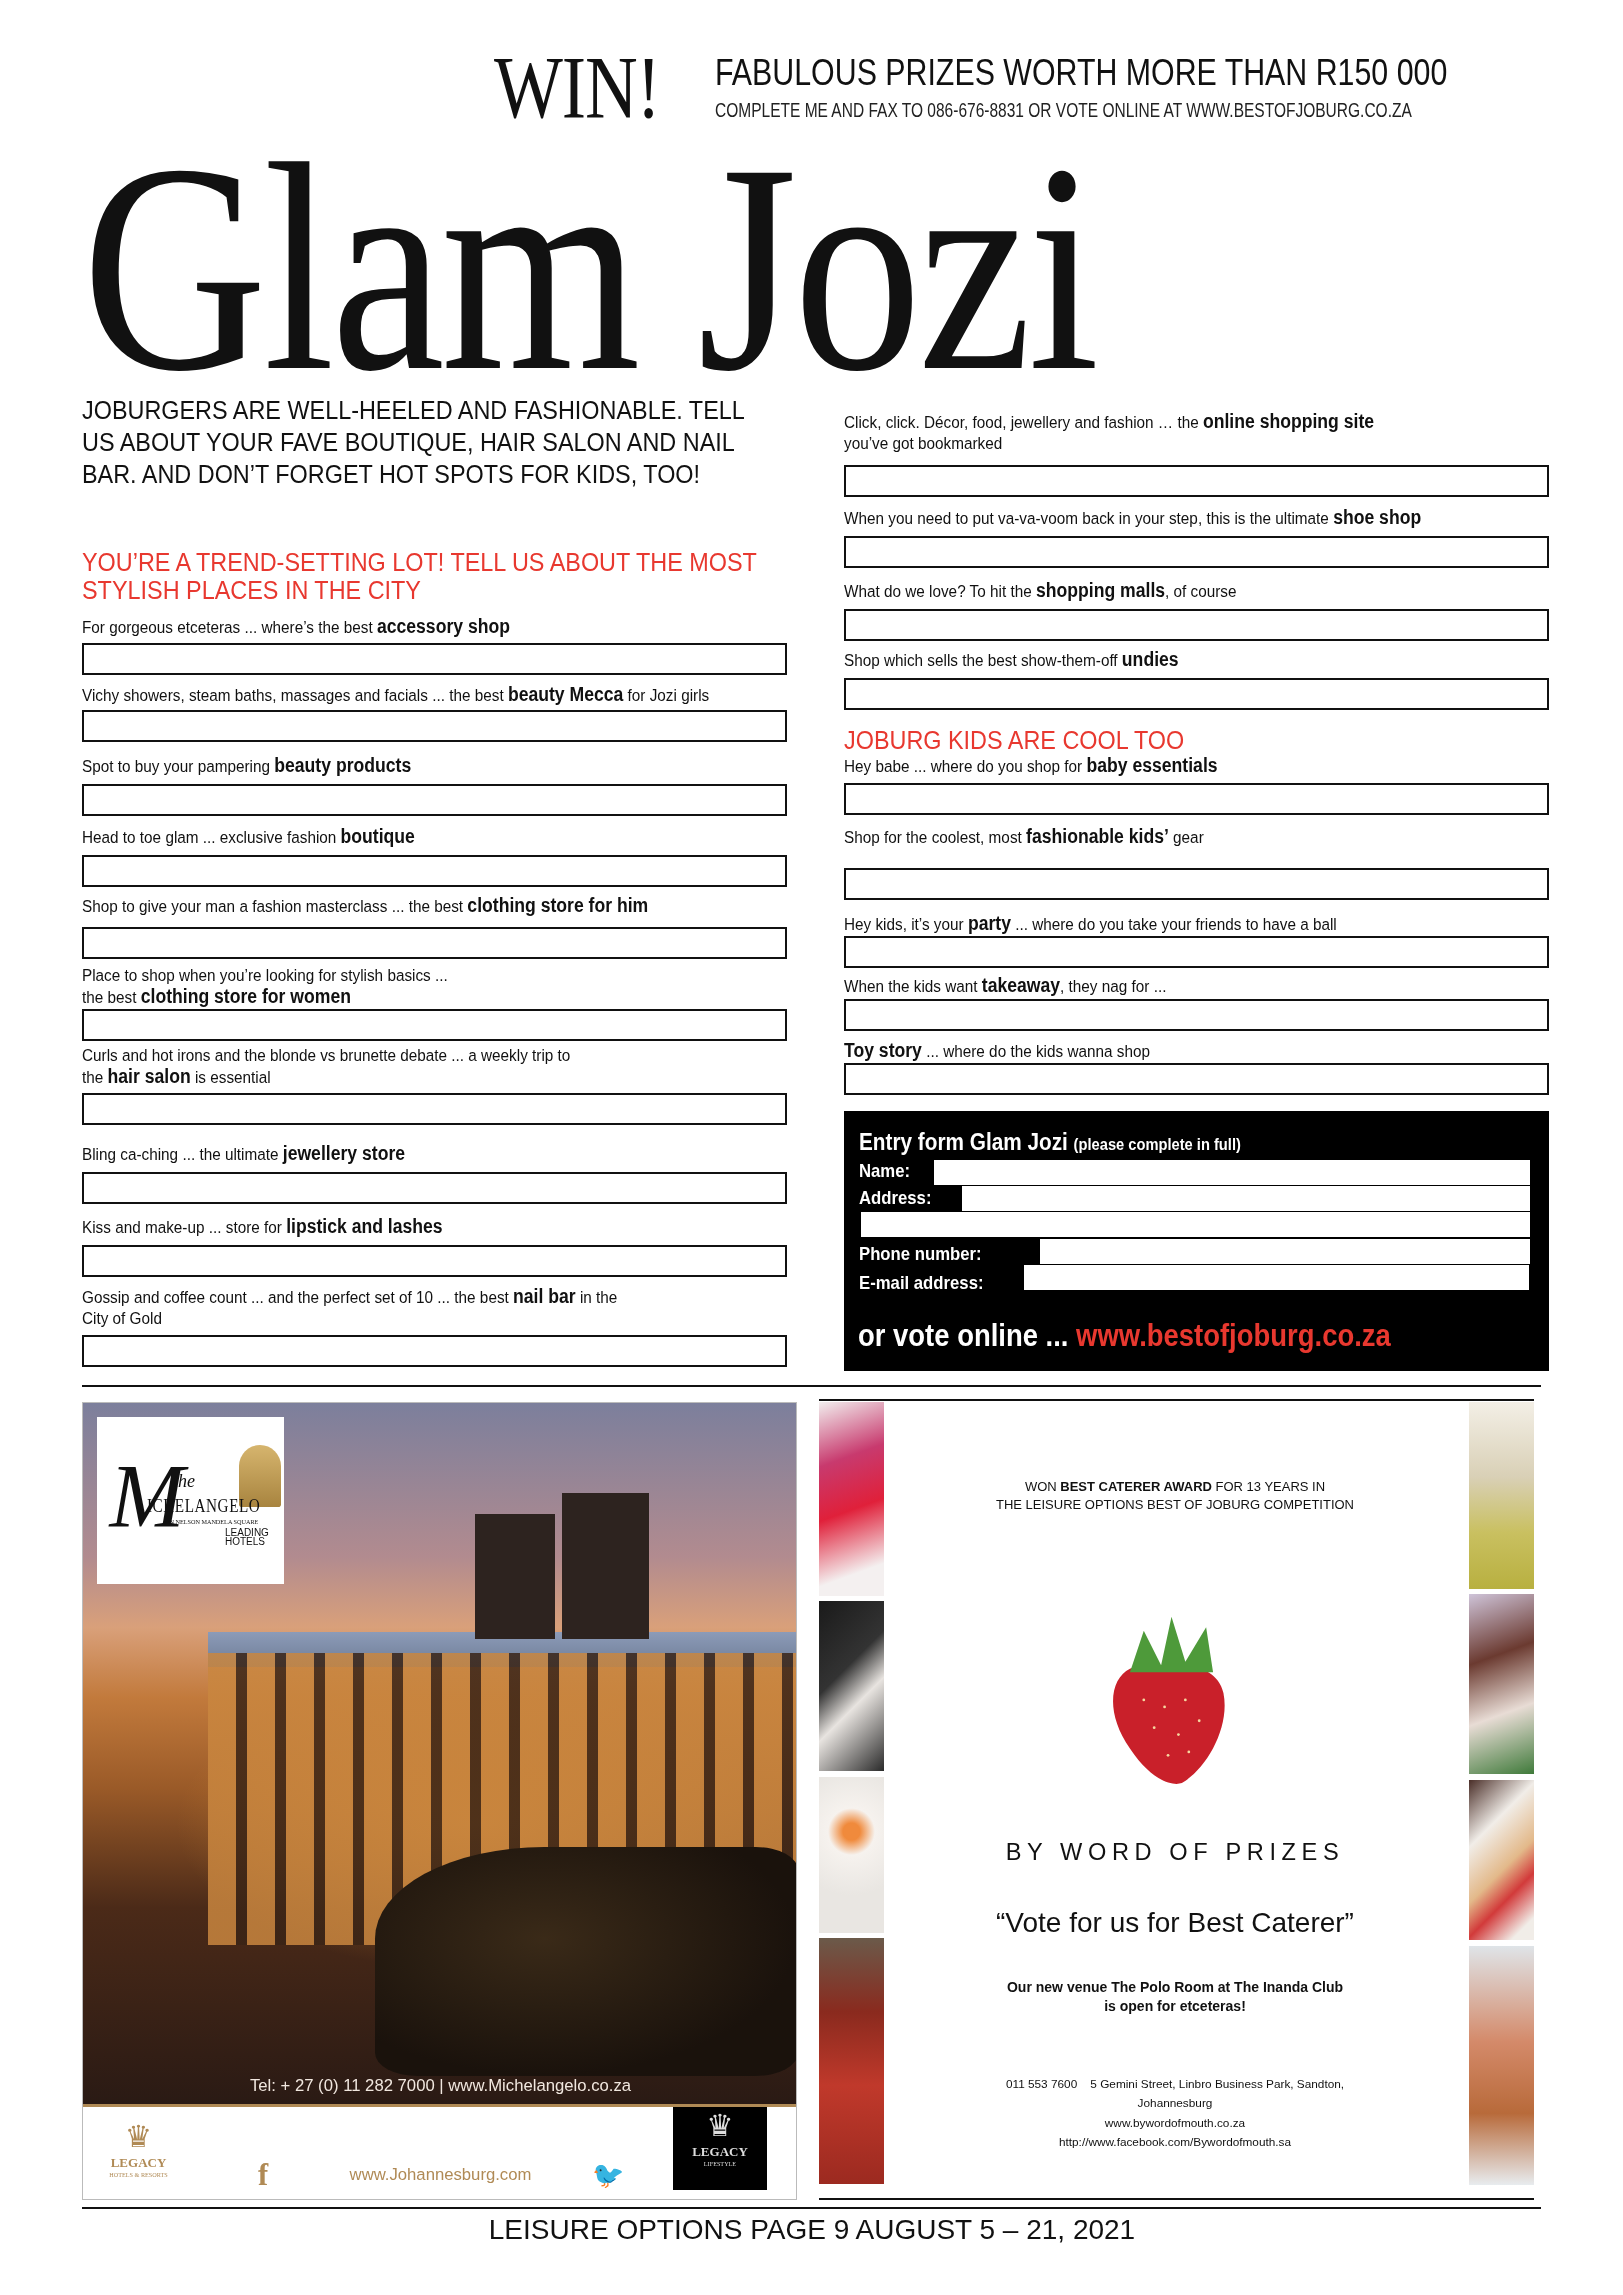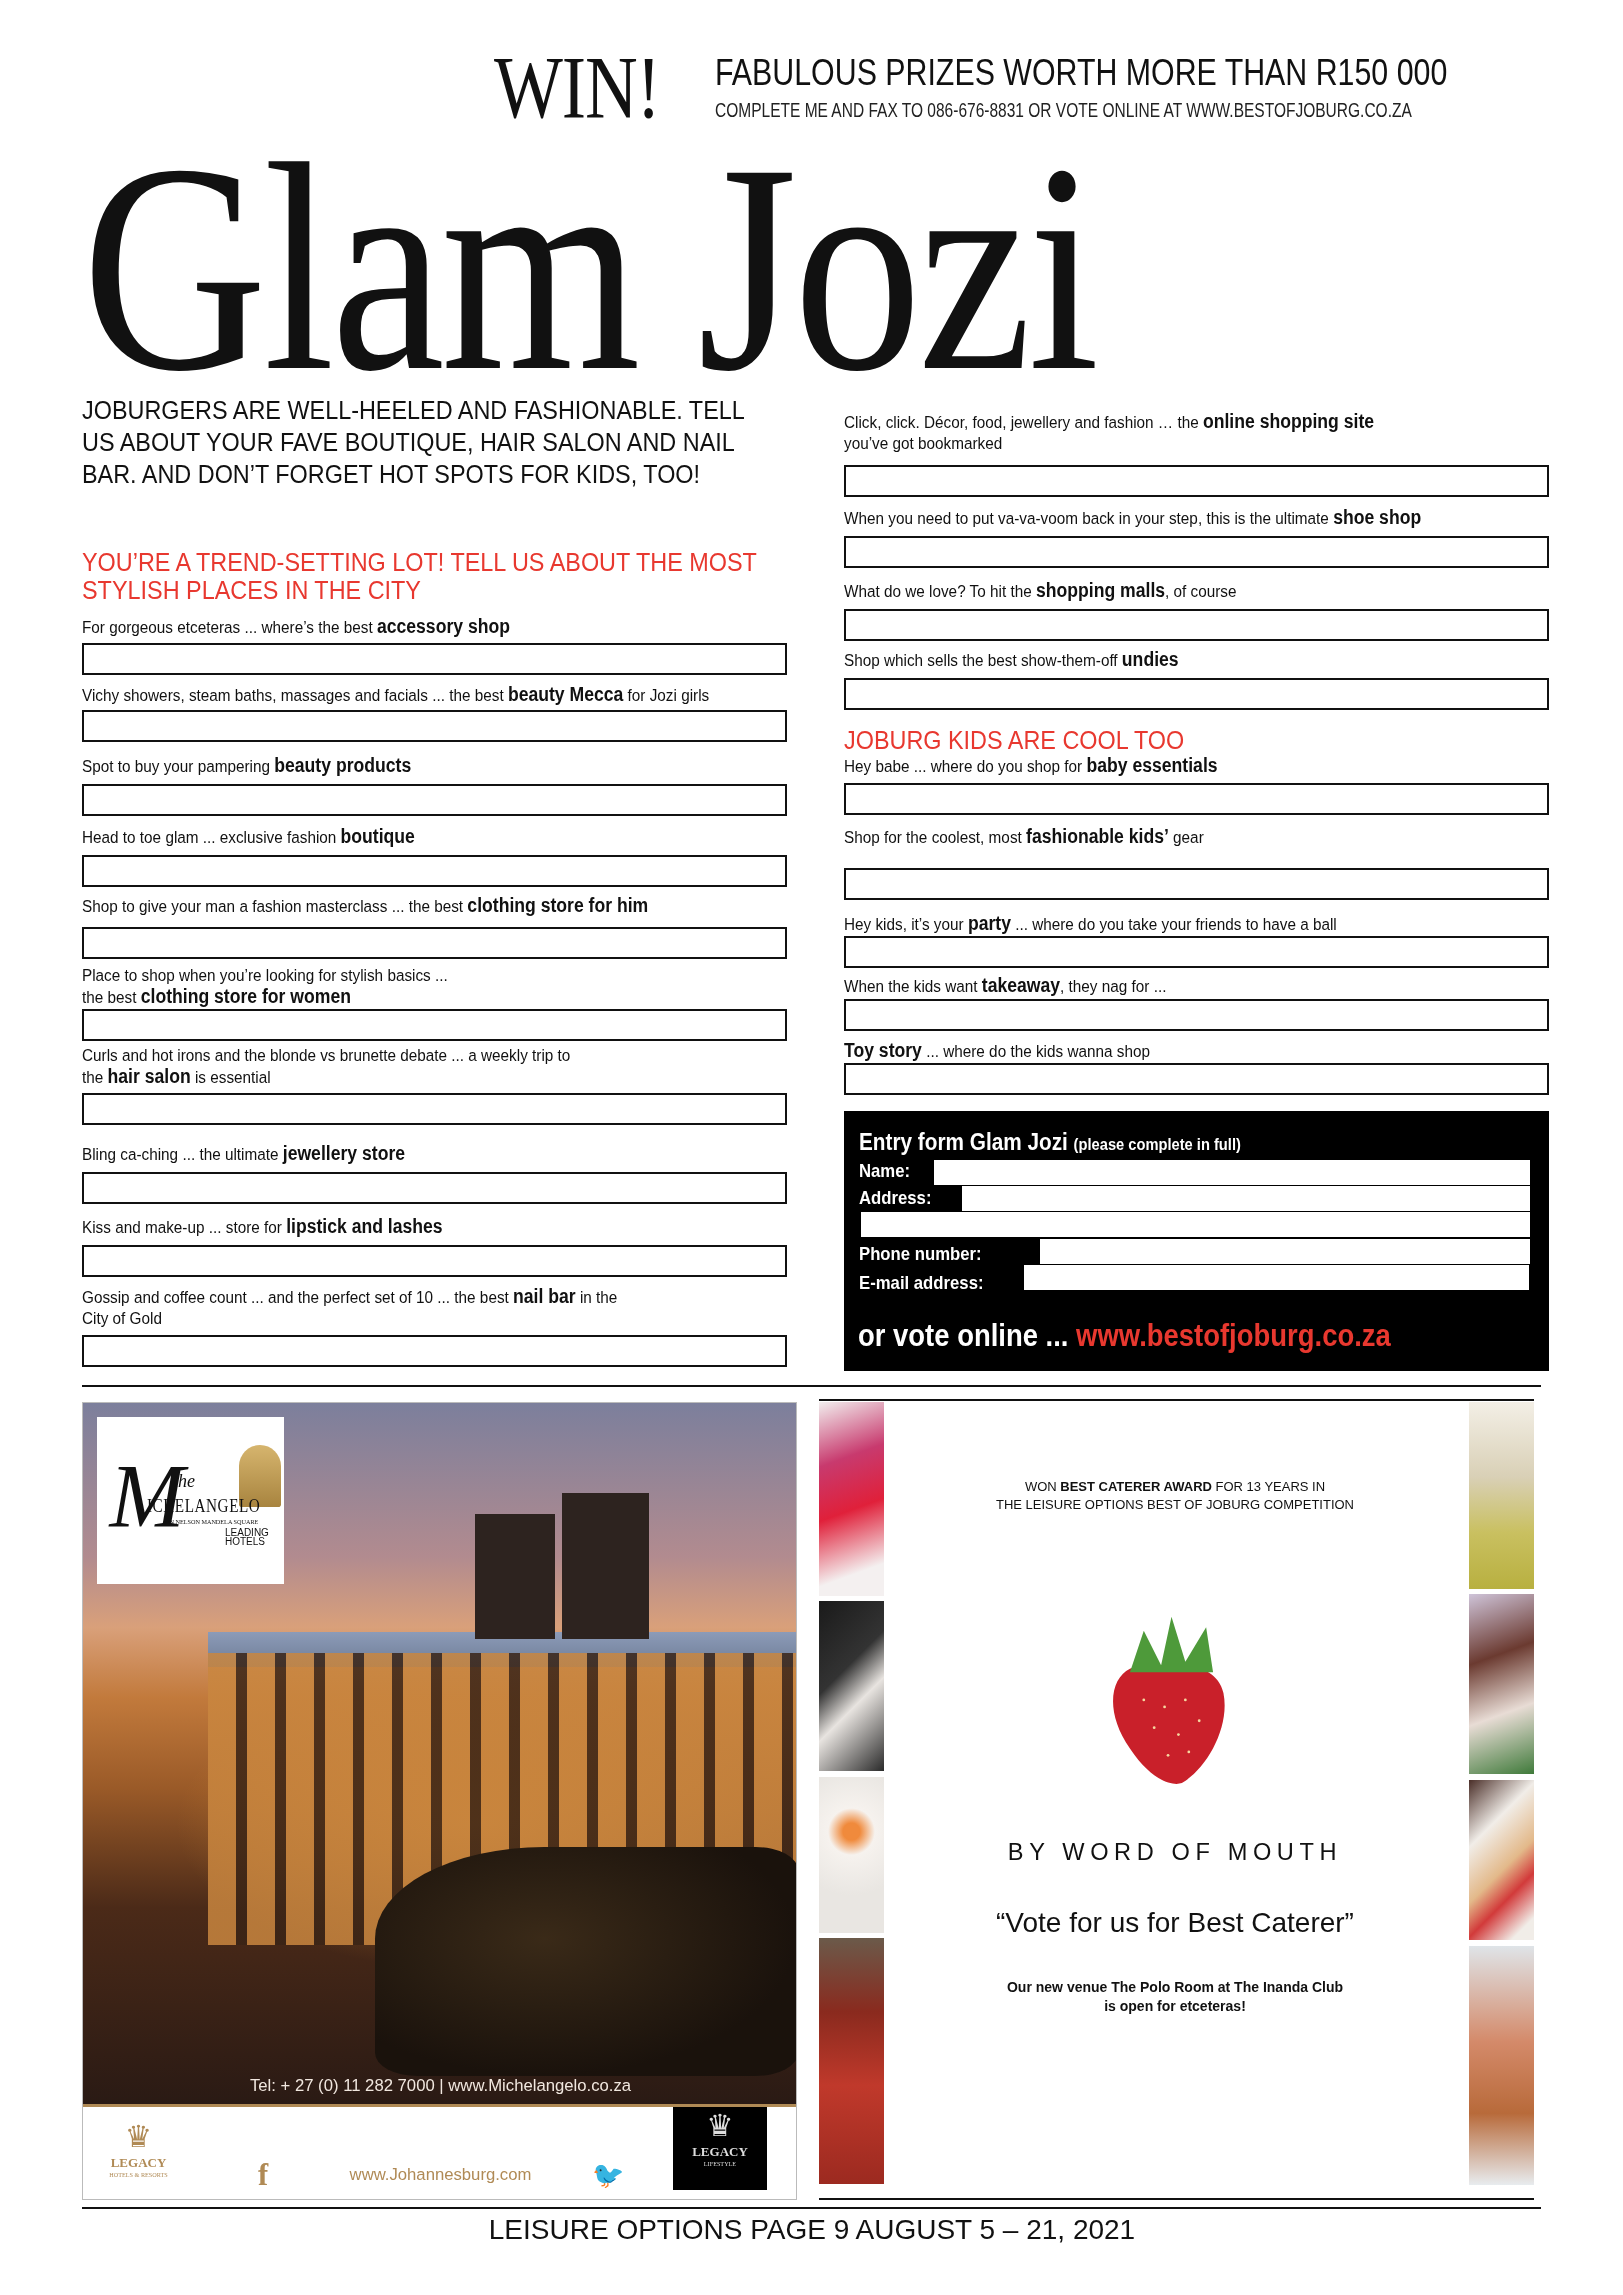--- a/index.html
+++ b/index.html
@@ -258,25 +258,31 @@
         <circle cx="60" cy="140" r="2"></circle>
         <circle cx="90" cy="150" r="2"></circle>
         <circle cx="120" cy="140" r="2"></circle>
         <circle cx="75" cy="180" r="2"></circle>
         <circle cx="110" cy="190" r="2"></circle>
         <circle cx="140" cy="170" r="2"></circle>
         <circle cx="95" cy="220" r="2"></circle>
         <circle cx="125" cy="215" r="2"></circle>
       </g>
   </svg>
-  <div class="cat-center cat-brand">BY WORD OF MOUTH</div>
+  <div class="cat-center cat-brand">BY WORD OF PRIZES</div>
   <div class="cat-center cat-quote">“Vote for us for Best Caterer”</div>
   <div class="cat-center cat-venue">
     <div><span>Our new venue </span><b>The Polo Room at The Inanda Club</b></div>
     <div>is open for etceteras!</div>
   </div>
+  <div class="cat-center cat-contact">
+    <div><span>011 553 7600</span>&nbsp;&nbsp;&nbsp;&nbsp;<span>5  Gemini Street, Linbro Business Park, Sandton,</span></div>
+    <div>Johannesburg</div>
+    <div>www.bywordofmouth.co.za</div>
+    <div>http://www.facebook.com/Bywordofmouth.sa</div>
+  </div>
 </div>
 
 <div class="abs rule footer" style="left:82px; width:1459px;"></div>
 <div class="abs footer-text">
   <span>LEISURE OPTIONS </span><b>PAGE 9</b><span> AUGUST 5 – 21, 2021</span>
 </div>
 
 
 </body></html>

